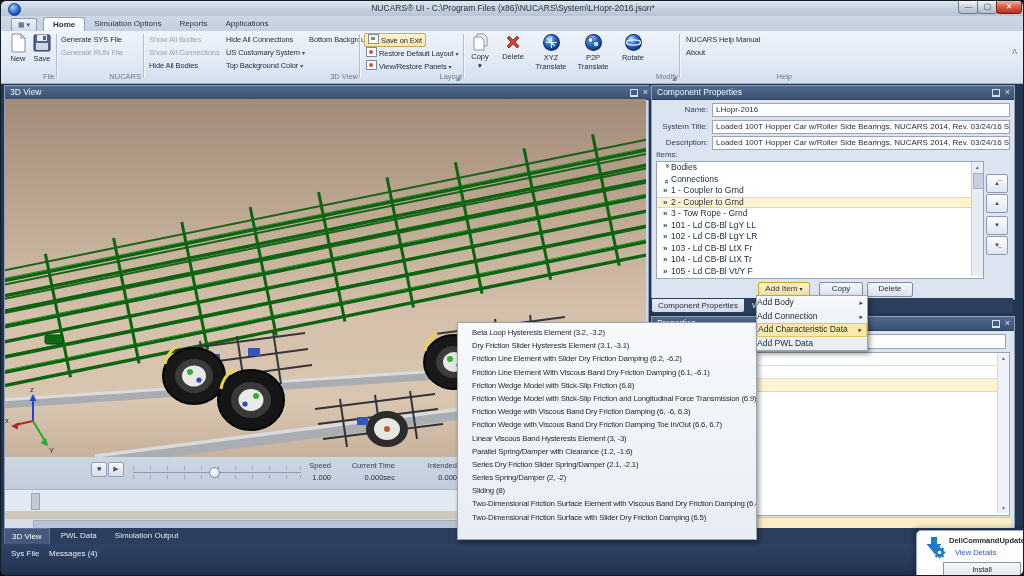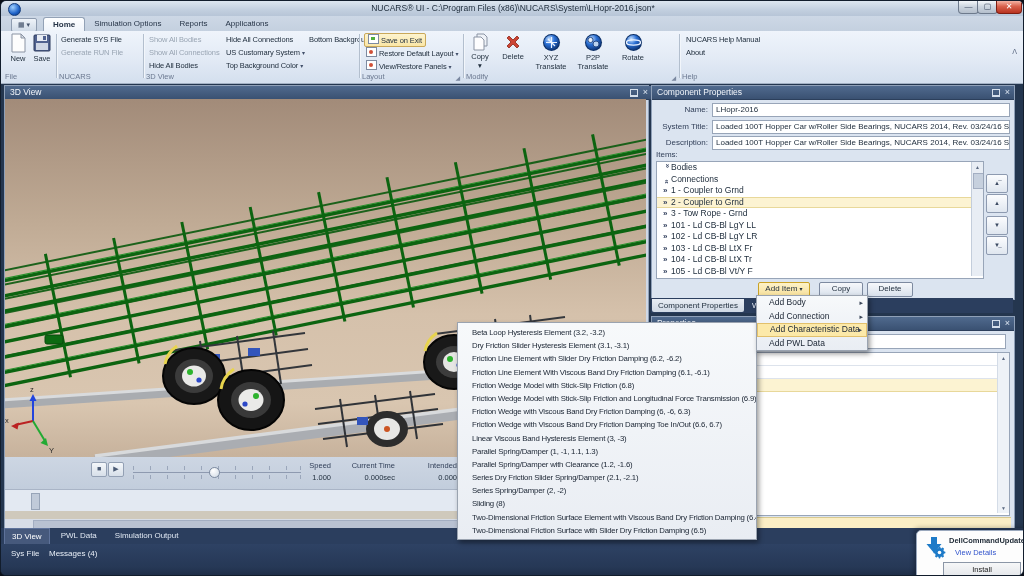--- a/index.html
+++ b/index.html
@@ -24,21 +24,21 @@
   #tabrow{left:0;top:0;width:1024px;height:15px;background:linear-gradient(#cdd8e6,#c4d0df);padding-left:29px;}
   #appmenubtn{left:10px;top:2px;width:24px;height:12px;border:1px solid #8e9cb0;border-radius:2px;
     background:linear-gradient(#eef3f9,#cfdae7);font-size:7px;color:#44536b;text-align:center;line-height:11px;}
   .rtab{top:1px;height:14px;line-height:14px;font-size:8px;color:#273548;padding:0 9px;}
   .rtab.active{background:linear-gradient(#fdfeff,#eef3fa);border:1px solid #93a2b6;border-bottom:none;
     border-radius:3px 3px 0 0;font-weight:bold;}
   #ribbonbody{left:0;top:15px;width:1024px;height:52px;
     background:linear-gradient(#eff4fb,#e2eaf5 55%,#d4dfee);border-bottom:1px solid #a3b1c4;}
   .rgroup{top:0;height:51px;}
   .rgsep{top:3px;width:1px;height:44px;background:#b3bfce;border-right:1px solid #f2f6fb;}
-  .rglabel{left:0;bottom:1px;width:100%;text-align:left;font-size:7.5px;color:#6b7890;}
+  .rglabel{left:0;bottom:1px;width:100%;text-align:right;font-size:7.5px;color:#6b7890;}
   .bigbtn{top:2px;width:26px;height:36px;text-align:center;font-size:7.5px;color:#22303f;}
   .bigbtn .ic{display:block;margin:0 auto 1px auto;}
   .txtbtn{height:12px;line-height:12px;font-size:7.5px;color:#22303f;white-space:nowrap;letter-spacing:-0.1px;}
   .txtbtn.disabled{color:#9aa6b4;}
   .txtbtn .dd{font-size:6px;color:#42506a;}
   .minicon{display:inline-block;width:9px;height:8px;border:1px solid #7d8aa0;background:#fff;
     vertical-align:-1px;margin-right:2px;position:relative;}
   .minicon i{position:absolute;left:2px;top:2px;width:4px;height:3px;background:#4fae3f;}
   .minicon.red i{background:#d05038;border-radius:50%;width:4px;height:4px;}
   .toggled{background:linear-gradient(#fdf4cf,#fae6a6);border:1px solid #c9a85a;border-radius:2px;}
@@ -114,21 +114,21 @@
   
   #bottomtabs{left:0;top:527px;width:1024px;height:16px;background:#2b3e5e;}
   .btab{top:0;height:16px;line-height:16px;font-size:8px;color:#dfe7f2;padding:0 7px;}
   .btab.active{background:#46597c;border:1px solid #5e729a;border-bottom:none;color:#fff;}
   #statusbar{left:0;top:543px;width:1024px;height:33px;background:linear-gradient(#2e4264,#263856 70%,#1d2c45);}
   .stext{top:3px;font-size:8px;color:#e8eef7;line-height:14px;}
 
   
   .menu{background:linear-gradient(#f7f9fb,#e9edf3);border:1px solid #9aa3b0;
     box-shadow:2px 3px 5px rgba(0,0,0,.4);z-index:10;}
-  .mitem{height:13.5px;line-height:13.5px;font-size:8.5px;color:#202a38;padding-left:12px;position:relative;white-space:nowrap;}
+  .mitem{height:13.5px;line-height:13.5px;font-size:8.5px;color:#202a38;position:relative;white-space:nowrap;}
   .mitem.selected{background:#fce9a9;border:1px solid #e2c06c;height:11.5px;line-height:11.5px;}
   .mitem .marrow{position:absolute;right:4px;top:0;font-size:7px;color:#3a4558;}
   #submenu .mitem{font-size:7.8px;letter-spacing:-0.2px;height:13.2px;line-height:13.2px;padding-left:14px;overflow:hidden;}
 
   
   #dellpopup{left:915px;top:529px;width:109px;height:47px;background:#fdfdfd;border:1px solid #9aa8bd;
     border-radius:5px 0 0 0;z-index:12;box-shadow:-2px -2px 5px rgba(0,0,0,.3);}
   #delltitle{left:32px;top:5px;font-size:7.5px;font-weight:bold;color:#1c2733;}
   #delllink{left:38px;top:17px;font-size:7.5px;color:#3355cc;}
   #dellbtn{left:26px;top:31px;width:76px;height:15px;border:1px solid #8b96a6;background:linear-gradient(#f6f7f8,#e2e5e9);
@@ -631,21 +631,20 @@
 
     <div class="mitem">Beta Loop Hysteresis Element (3.2, -3.2)</div>
           <div class="mitem">Dry Friction Slider Hysteresis Element (3.1, -3.1)</div>
           <div class="mitem">Friction Line Element with Slider Dry Friction Damping (6.2, -6.2)</div>
           <div class="mitem">Friction Line Element With Viscous Band Dry Friction Damping (6.1, -6.1)</div>
           <div class="mitem">Friction Wedge Model with Stick-Slip Friction (6.8)</div>
           <div class="mitem">Friction Wedge Model with Stick-Slip Friction and Longitudinal Force Transmission (6.9)</div>
           <div class="mitem">Friction Wedge with Viscous Band Dry Friction Damping (6, -6, 6.3)</div>
           <div class="mitem">Friction Wedge with Viscous Band Dry Friction Damping Toe In/Out (6.6, 6.7)</div>
           <div class="mitem">Linear Viscous Band Hysteresis Element (3, -3)</div>
-          <div class="mitem">Parallel Spring/Damper (1, -1, 1.1, 1.3)</div>
           <div class="mitem">Parallel Spring/Damper with Clearance (1.2, -1.6)</div>
           <div class="mitem">Series Dry Friction Slider Spring/Damper (2.1, -2.1)</div>
           <div class="mitem">Series Spring/Damper (2, -2)</div>
           <div class="mitem">Sliding (8)</div>
           <div class="mitem">Two-Dimensional Friction Surface Element with Viscous Band Dry Friction Damping (6.4)</div>
           <div class="mitem">Two-Dimensional Friction Surface with Slider Dry Friction Damping (6.5)</div>
         </div>
   </div>
 
   

